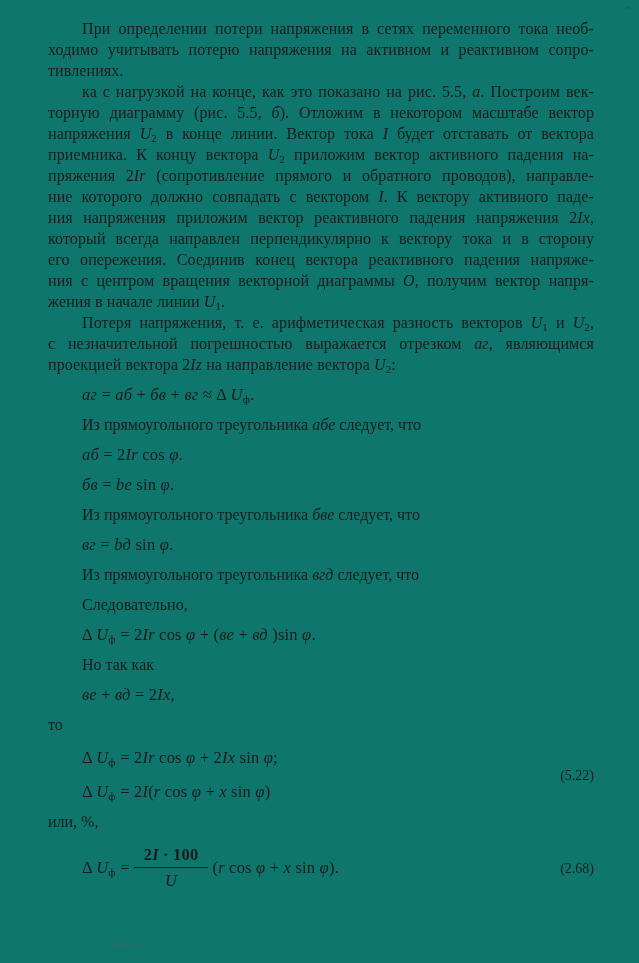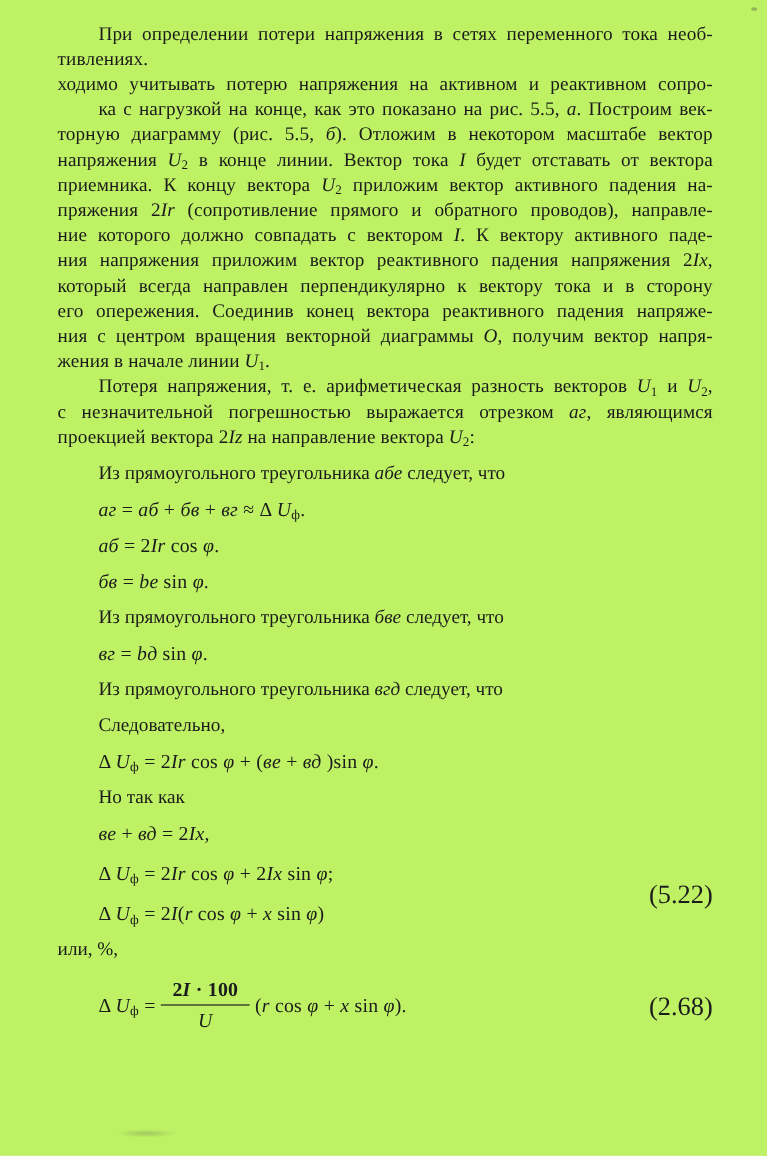--- a/index.html
+++ b/index.html
@@ -2,21 +2,21 @@
 <html><head>
 <meta charset="utf-8">
 <style>
   html,body{margin:0;padding:0;}
   body{
     width:639px;height:963px;background:#f6f6f4;
     font-family:"Liberation Serif","DejaVu Serif",serif;
     -webkit-font-smoothing:antialiased;
   }
   .page{
-    position:relative;width:639px;height:963px;background:#bef264;
+    position:relative;width:639px;height:963px;background:#0f766e;
     color:#1b1b1b;overflow:hidden;
   }
   .text-column{
     position:absolute;left:48px;top:18px;width:546px;
     font-size:16px;line-height:21px;
   }
   
   .para .line{
     text-align:justify;
     text-align-last:justify;
@@ -30,21 +30,21 @@
   
   .row{margin-top:9px;margin-left:34px;line-height:21px;}
   .row.flush{margin-left:0;}
   .formula{font-size:16.5px;letter-spacing:.2px;}
   
   .eq-group{position:relative;margin-top:12px;}
   .eq-group .formula{margin-left:34px;}
   .eq-group .gap{height:13px;}
   .eq-number{
     position:absolute;right:0;top:50%;transform:translateY(-50%);
-    font-size:22px;
+    font-size:14px;
   }
   
   .eq-frac-row{display:flex;align-items:center;margin-left:34px;}
   .frac{display:inline-block;text-align:center;margin:0 4px;vertical-align:middle;}
   .frac .num{padding:0 10px 2px 10px;border-bottom:1.6px solid #222;font-weight:bold;}
   .frac .den{padding-top:2px;}
   
   .smudge{
     position:absolute;left:96px;top:941px;width:52px;height:7px;
     background:radial-gradient(ellipse at center,rgba(90,90,90,.28),rgba(120,120,120,0) 70%);
@@ -56,53 +56,54 @@
   }
 </style>
 </head>
 <body>
 
 <div class="page">
   <div class="text-column">
 
     <div class="para">
         <div class="line">При определении потери напряжения в сетях переменного тока необ-</div>
+        <div class="line">ходимо учитывать потерю напряжения на активном и реактивном сопро-</div>
         <div class="line last">тивлениях.</div>
-        <div class="line">ходимо учитывать потерю напряжения на активном и реактивном сопро-</div>
       </div>
     <div class="para">
         <div class="line">ка с нагрузкой на конце, как это показано на рис. 5.5, <i>а</i>. Построим век-</div>
         <div class="line">торную диаграмму (рис. 5.5, <i>б</i>). Отложим в некотором масштабе вектор</div>
         <div class="line">напряжения <i>U</i><sub>2</sub> в конце линии. Вектор тока <i>I</i> будет отставать от вектора</div>
         <div class="line">приемника. К концу вектора <i>U</i><sub>2</sub> приложим вектор активного падения на-</div>
         <div class="line">пряжения 2<i>Ir</i> (сопротивление прямого и обратного проводов), направле-</div>
         <div class="line">ние которого должно совпадать с вектором <i>I</i>. К вектору активного паде-</div>
         <div class="line">ния напряжения приложим вектор реактивного падения напряжения 2<i>Ix</i>,</div>
         <div class="line">который всегда направлен перпендикулярно к вектору тока и в сторону</div>
         <div class="line">его опережения. Соединив конец вектора реактивного падения напряже-</div>
         <div class="line">ния с центром вращения векторной диаграммы <i>O</i>, получим вектор напря-</div>
         <div class="line last">жения в начале линии <i>U</i><sub>1</sub>.</div>
       </div>
     <div class="para">
         <div class="line">Потеря напряжения, т. е. арифметическая разность векторов <i>U</i><sub>1</sub> и <i>U</i><sub>2</sub>,</div>
         <div class="line">с незначительной погрешностью выражается отрезком <i>аг</i>, являющимся</div>
         <div class="line last">проекцией вектора 2<i>Iz</i> на направление вектора <i>U</i><sub>2</sub>:</div>
       </div>
 
+    <div class="row formula"><i>аг</i> = <i>аб</i> + <i>бв</i> + <i>вг</i> ≈ Δ <i>U</i><sub>ф</sub>.</div>
     <div class="row">Из прямоугольного треугольника <i>абе</i> следует, что</div>
-    <div class="row formula"><i>аг</i> = <i>аб</i> + <i>бв</i> + <i>вг</i> ≈ Δ <i>U</i><sub>ф</sub>.</div>
     <div class="row formula"><i>аб</i> = 2<i>Ir</i> cos <i>φ</i>.</div>
     <div class="row formula"><i>бв</i> = <i>be</i> sin <i>φ</i>.</div>
     <div class="row">Из прямоугольного треугольника <i>бве</i> следует, что</div>
     <div class="row formula"><i>вг</i> = <i>bд</i> sin <i>φ</i>.</div>
     <div class="row">Из прямоугольного треугольника <i>вгд</i> следует, что</div>
     <div class="row">Следовательно,</div>
     <div class="row formula">Δ <i>U</i><sub>ф</sub> = 2<i>Ir</i> cos <i>φ</i> + (<i>ве</i> + <i>вд</i> )sin <i>φ</i>.</div>
     <div class="row">Но так как</div>
     <div class="row formula"><i>ве</i> + <i>вд</i> = 2<i>Ix</i>,</div>
+    <div class="row flush">то</div>
 
     <div class="eq-group">
       <div class="formula">Δ <i>U</i><sub>ф</sub> = 2<i>Ir</i> cos <i>φ</i> + 2<i>Ix</i> sin <i>φ</i>;</div>
       <div class="gap"></div>
       <div class="formula">Δ <i>U</i><sub>ф</sub> = 2<i>I</i>(<i>r</i> cos <i>φ</i> + <i>x</i> sin <i>φ</i>)</div>
       <span class="eq-number">(5.22)</span>
     </div>
 
     <div class="row flush">или, %,</div>
 

